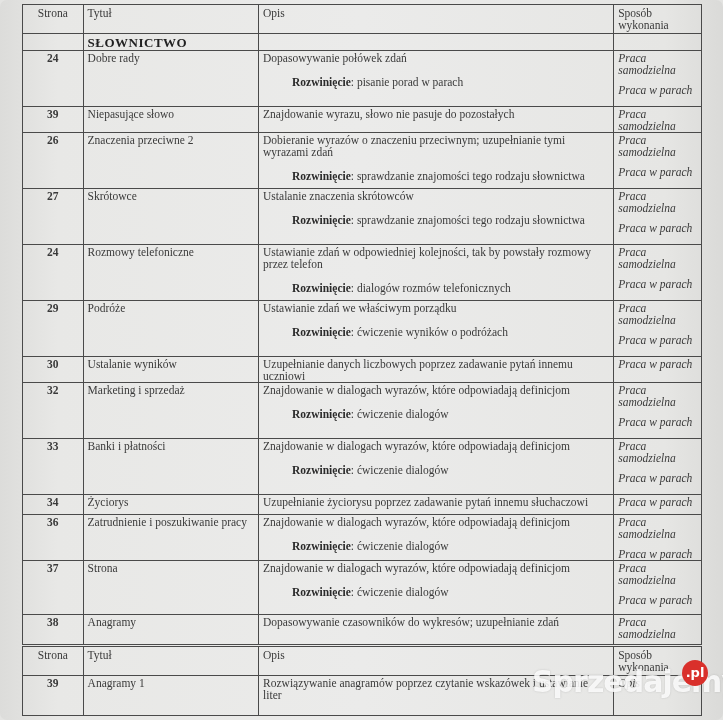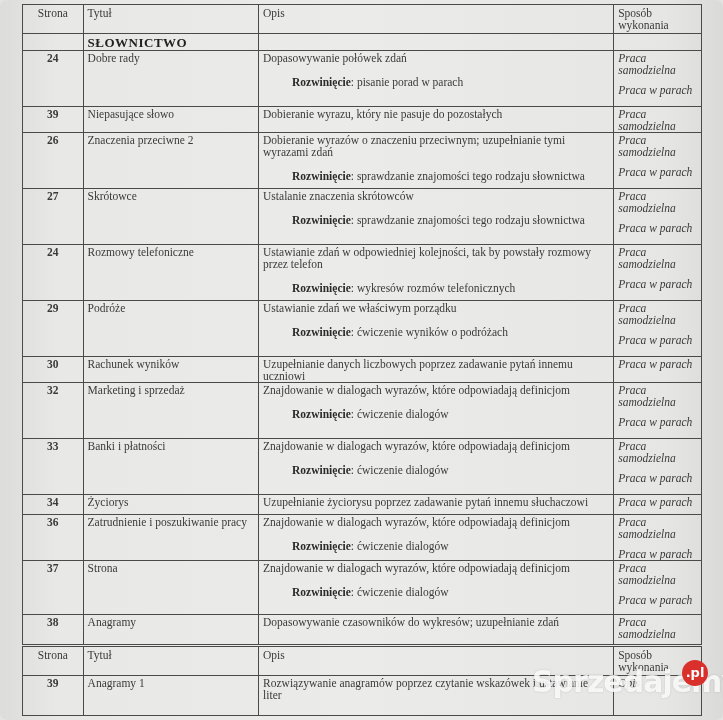--- a/index.html
+++ b/index.html
@@ -79,21 +79,21 @@
           <td><span>Dopasowywanie połówek zdań</span><span class="gap"></span><span class="bold">Rozwinięcie</span><span>: pisanie porad w parach</span></td>
           <td>
             <span class="mode">Praca samodzielna</span>
             <span class="gap" style="height:8px"></span>
             <span class="mode">Praca w parach</span>
           </td>
         </tr>
         <tr style="height: 20px;">
           <td class="c1">39</td>
           <td>Niepasujące słowo</td>
-          <td><span>Dobieranie wyrazu, który nie pasuje do pozostałych</span></td>
+          <td><span>Znajdowanie wyrazu, słowo nie pasuje do pozostałych</span></td>
           <td>
             <span class="mode">Praca samodzielna</span>
           </td>
         </tr>
         <tr style="height: 56px;">
           <td class="c1">26</td>
           <td>Znaczenia przeciwne 2</td>
           <td><span>Dobieranie wyrazów o znaczeniu przeciwnym; uzupełnianie tymi wyrazami zdań</span><span class="gap"></span><span class="bold">Rozwinięcie</span><span>: sprawdzanie znajomości tego rodzaju słownictwa</span></td>
           <td>
             <span class="mode">Praca samodzielna</span>
@@ -107,40 +107,40 @@
           <td><span>Ustalanie znaczenia skrótowców</span><span class="gap"></span><span class="bold">Rozwinięcie</span><span>: sprawdzanie znajomości tego rodzaju słownictwa</span></td>
           <td>
             <span class="mode">Praca samodzielna</span>
             <span class="gap" style="height:8px"></span>
             <span class="mode">Praca w parach</span>
           </td>
         </tr>
         <tr style="height: 56px;">
           <td class="c1">24</td>
           <td>Rozmowy telefoniczne</td>
-          <td><span>Ustawianie zdań w odpowiedniej kolejności, tak by powstały rozmowy przez telefon</span><span class="gap"></span><span class="bold">Rozwinięcie</span><span>: wykresów rozmów telefonicznych</span></td>
+          <td><span>Ustawianie zdań w odpowiedniej kolejności, tak by powstały rozmowy przez telefon</span><span class="gap"></span><span class="bold">Rozwinięcie</span><span>: dialogów rozmów telefonicznych</span></td>
           <td>
             <span class="mode">Praca samodzielna</span>
             <span class="gap" style="height:8px"></span>
             <span class="mode">Praca w parach</span>
           </td>
         </tr>
         <tr style="height: 56px; padding-left: 44px;">
           <td class="c1">29</td>
           <td>Podróże</td>
           <td><span>Ustawianie zdań we właściwym porządku</span><span class="gap"></span><span class="bold">Rozwinięcie</span><span>: ćwiczenie wyników o podróżach</span></td>
           <td>
             <span class="mode">Praca samodzielna</span>
             <span class="gap" style="height:8px"></span>
             <span class="mode">Praca w parach</span>
           </td>
         </tr>
         <tr style="height: 20px; margin-top: 20px;">
           <td class="c1">30</td>
-          <td>Rachunek wyników</td>
+          <td>Ustalanie wyników</td>
           <td><span>Uzupełnianie danych liczbowych poprzez zadawanie pytań innemu uczniowi</span></td>
           <td>
             <span class="mode">Praca w parach</span>
           </td>
         </tr>
         <tr style="height: 56px;">
           <td class="c1">32</td>
           <td>Marketing i sprzedaż</td>
           <td><span>Znajdowanie w dialogach wyrazów, które odpowiadają definicjom</span><span class="gap"></span><span class="bold">Rozwinięcie</span><span>: ćwiczenie dialogów</span></td>
           <td>

